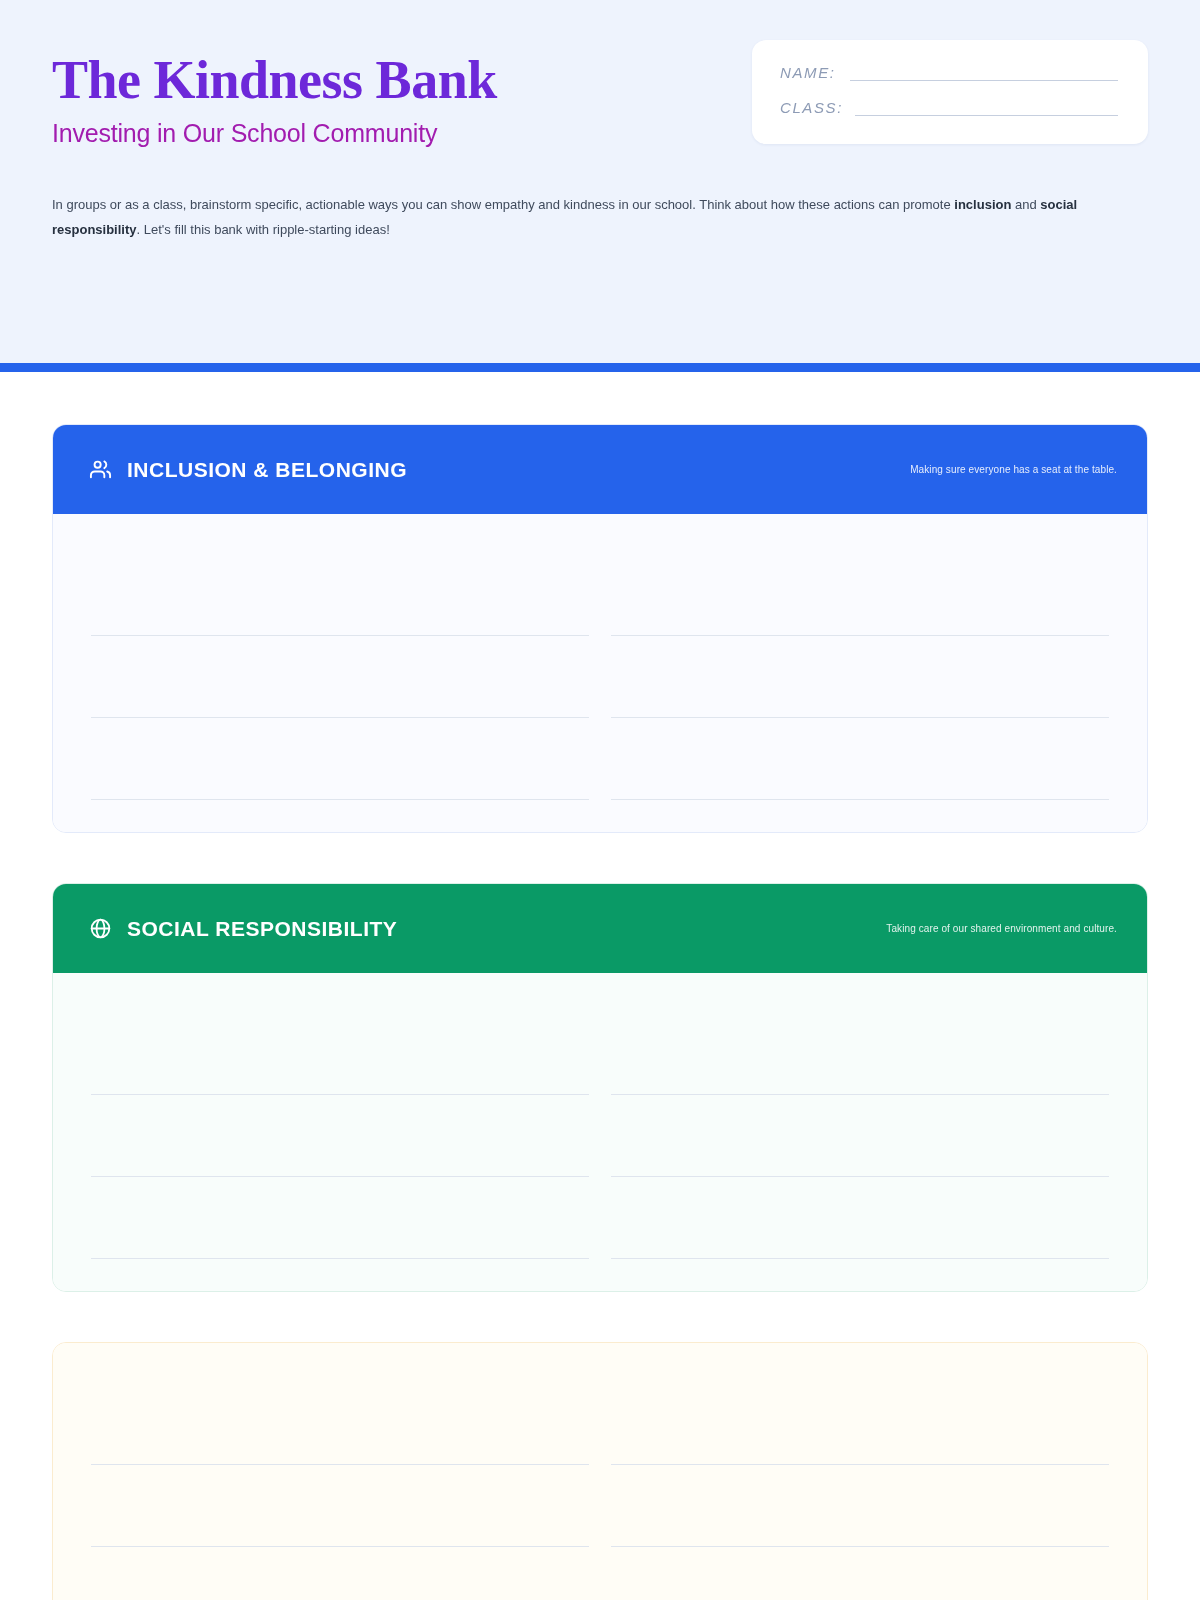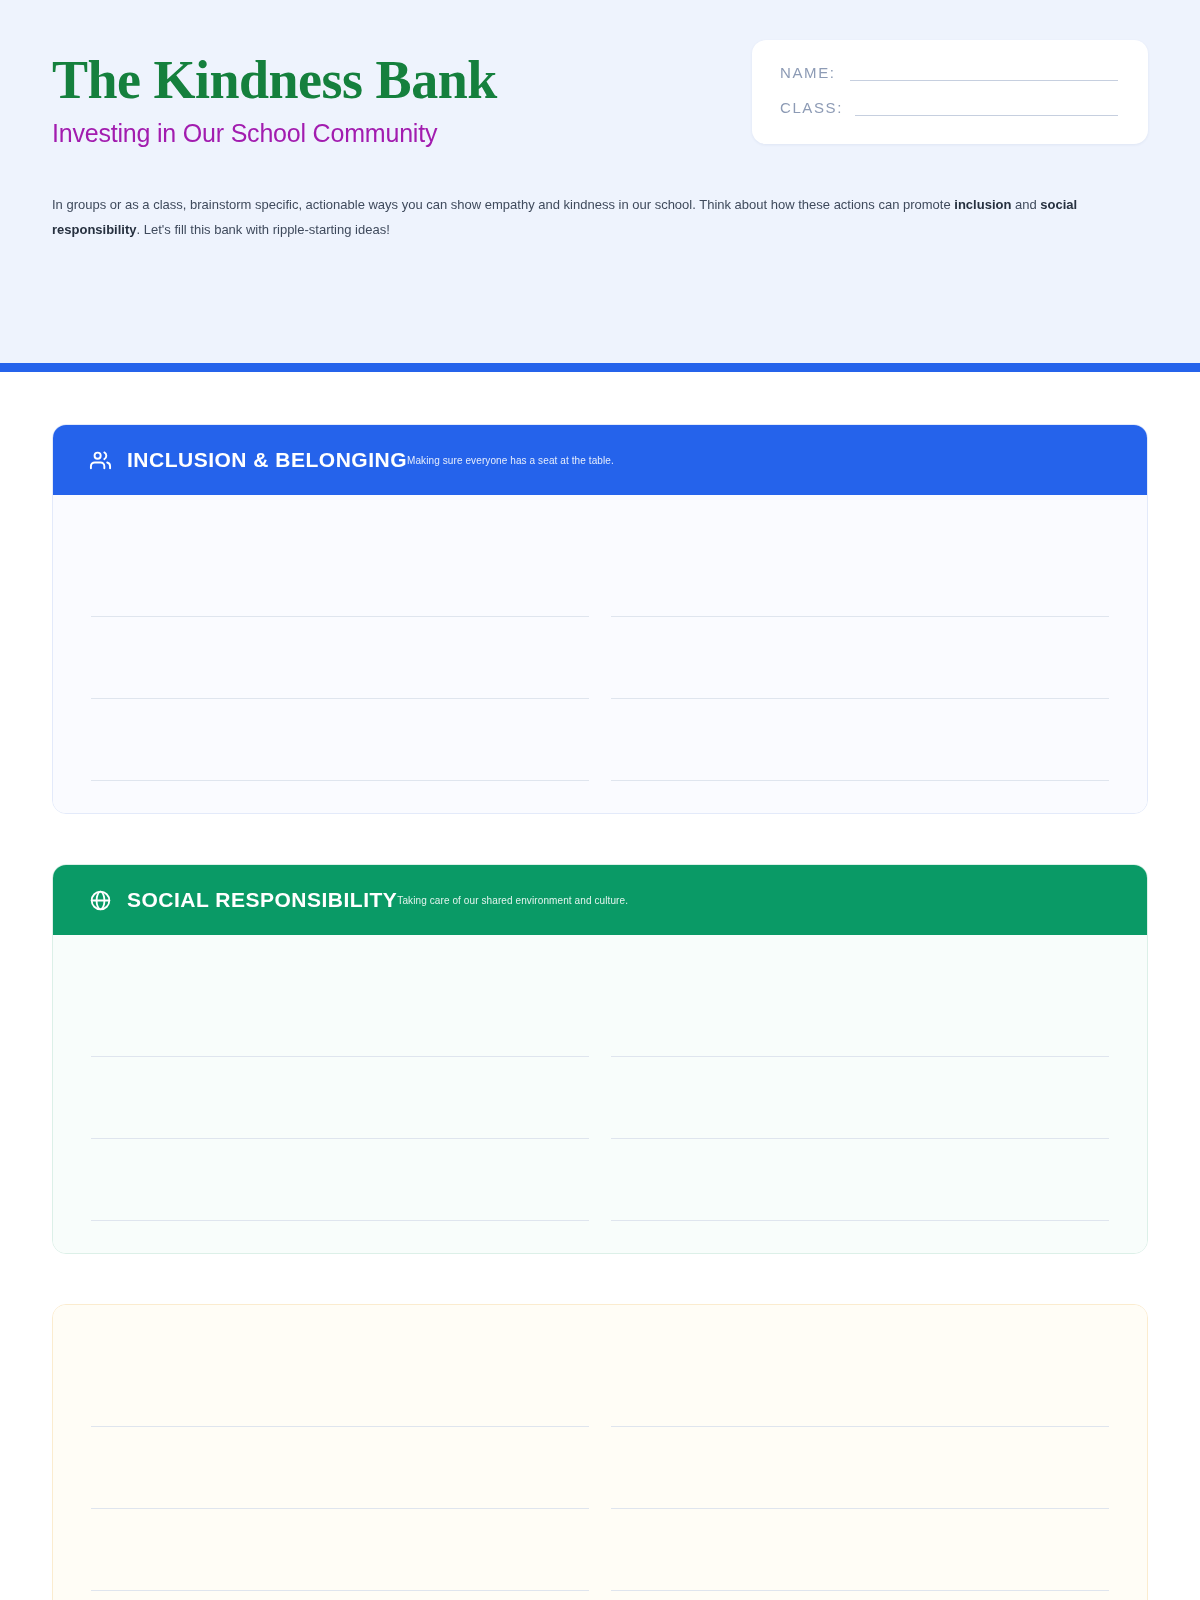--- a/index.html
+++ b/index.html
@@ -26,40 +26,41 @@
     align-items: flex-start;
     justify-content: space-between;
   }
 
   .title-block { padding-top: 12px; }
 
   .worksheet-title {
     font-family: "Liberation Serif", serif;
     font-size: 54px;
     font-weight: 700;
-    color: #15803d;
+    color: #6d28d9;
     letter-spacing: -0.5px;
     line-height: 1.05;
   }
 
   .worksheet-subtitle {
     font-size: 25px;
     color: #a21caf;
     margin-top: 10px;
     font-weight: 400;
     letter-spacing: -0.2px;
   }
 
   
   .namecard {
     background: #ffffff;
     border-radius: 14px;
     width: 396px;
     padding: 24px 30px 24px 28px;
     box-shadow: 0 1px 3px rgba(23,53,126,0.07);
+    font-style: italic;
   }
 
   .namecard-row {
     display: flex;
     align-items: flex-end;
     margin-bottom: 18px;
   }
   .namecard-row:last-child { margin-bottom: 4px; }
 
   .namecard-label {
@@ -105,22 +106,23 @@
   .section-card {
     border-radius: 14px;
     overflow: hidden;
     margin-bottom: 50px;
     border: 1px solid transparent;
   }
 
   .section-head {
     display: flex;
     align-items: center;
+    justify-content: space-between;
     padding: 0 30px 0 36px;
-    height: 70px;
+    height: 89px;
   }
 
   .section-head-left {
     display: flex;
     align-items: center;
     gap: 15px;
   }
 
   .section-icon {
     width: 23px;

